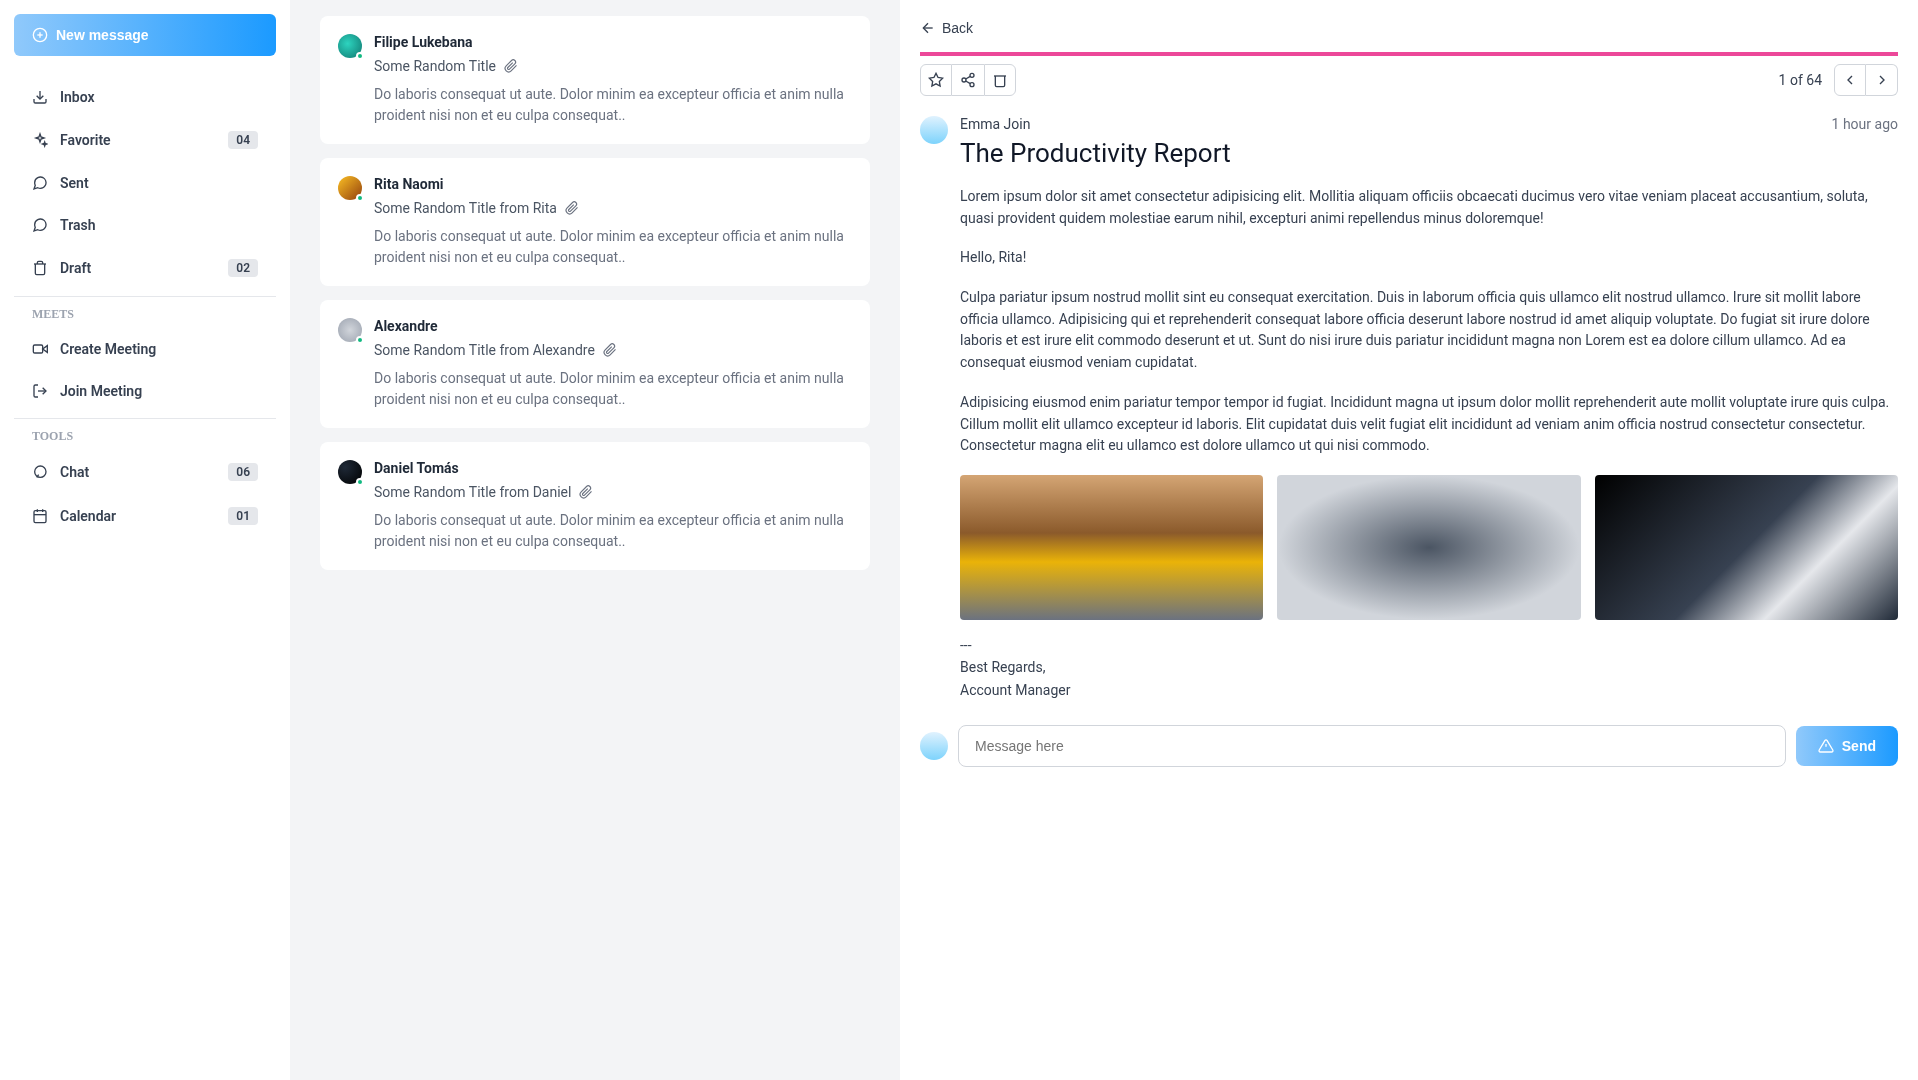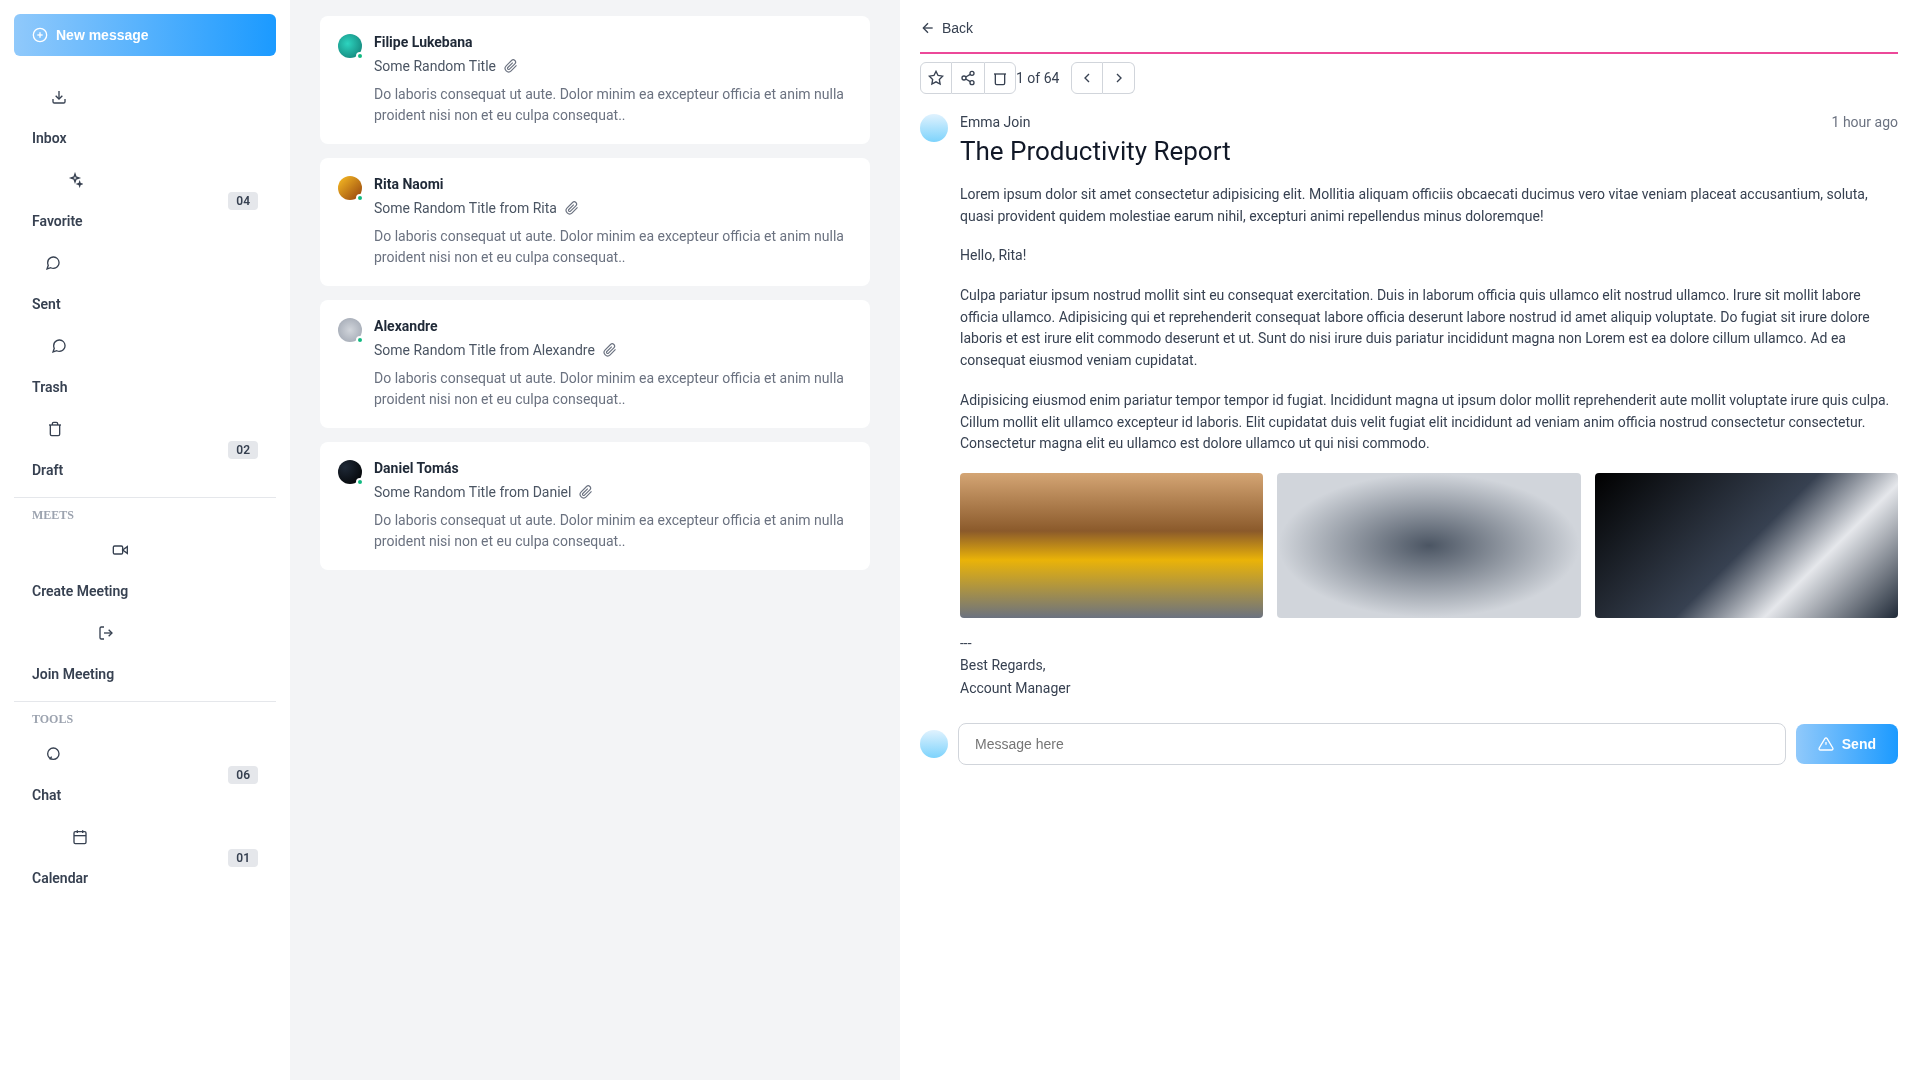--- a/index.html
+++ b/index.html
@@ -2,36 +2,36 @@
 <html><head>
 <meta charset="utf-8">
 <style>
 * { box-sizing: border-box; margin: 0; padding: 0; }
 body { font-family: -apple-system, BlinkMacSystemFont, 'Segoe UI', Roboto, sans-serif; background: #fff; color: #1f2937; font-size: 14px; }
 .app { display: flex; height: 100vh; }
 .sidebar { width: 290px; padding: 14px; background: #fff; }
 .new-msg-btn { display: flex; align-items: center; gap: 8px; width: 100%; padding: 13px 18px; background: linear-gradient(90deg, #90c9fb 0%, #1b9aff 100%); color: #fff; border: none; border-radius: 6px; font-weight: 600; font-size: 14px; cursor: pointer; margin-bottom: 20px; }
 .nav { list-style: none; }
 .nav-item { display: flex; align-items: center; justify-content: space-between; padding: 13px 18px; color: #374151; cursor: pointer; font-weight: 600; }
-.nav-item .left { display: flex; align-items: flex-end; gap: 25px; flex-direction: column; }
+.nav-item .left { display: flex; align-items: center; gap: 12px; }
 .badge { background: #e5e7eb; color: #374151; padding: 2px 8px; border-radius: 4px; font-size: 12px; font-weight: 600; }
 .section-title { color: #9ca3af; font-size: 12px; font-weight: 600; padding: 10px 18px 6px; border-top: 1px solid #e5e7eb; margin-top: 6px; font-family: Liberation Serif, serif; }
 .list-panel { width: 610px; background: #f3f4f6; padding: 16px 30px; }
 .search-box { display: flex; align-items: center; gap: 12px; padding: 14px 18px; background: #e9ebee; border: 1px solid #d1d5db; border-radius: 8px; margin-bottom: 18px; }
 .search-box input { border: none; background: transparent; outline: none; font-size: 15px; color: #6b7280; width: 100%; }
 .email-card { background: #fff; border-radius: 8px; padding: 18px; margin-bottom: 14px; display: flex; gap: 12px; cursor: pointer; }
 .avatar { width: 24px; height: 24px; border-radius: 50%; position: relative; flex-shrink: 0; }
 .avatar .dot { position: absolute; bottom: -2px; right: -2px; width: 8px; height: 8px; background: #10b981; border: 2px solid #fff; border-radius: 50%; }
 .email-content { flex: 1; }
 .email-sender { font-weight: 700; margin-bottom: 8px; font-size: 14px; }
 .email-title { font-size: 14px; color: #4b5563; margin-bottom: 10px; display: flex; align-items: center; gap: 8px; }
 .email-preview { font-size: 14px; color: #6b7280; line-height: 1.5; }
 .detail-panel { flex: 1; background: #fff; padding: 14px 20px; overflow-y: auto; }
 .back-btn { display: flex; align-items: center; gap: 6px; background: none; border: none; color: #374151; font-size: 14px; cursor: pointer; padding: 6px 0; margin-bottom: 10px; }
-.detail-toolbar { display: flex; align-items: center; padding: 8px 0 12px; border-top: 2px solid #ec4899; }
+.detail-toolbar { display: flex; justify-content: space-between; align-items: center; padding: 8px 0 12px; border-top: 4px solid #ec4899; }
 .tool-group { display: flex; gap: 0; }
 .tool-btn { width: 32px; height: 32px; border: 1px solid #d1d5db; background: #fff; display: flex; align-items: center; justify-content: center; cursor: pointer; }
 .tool-btn:first-child { border-radius: 6px 0 0 6px; }
 .tool-btn:nth-child(2) { border-left: none; border-right: none; }
 .tool-btn:last-child { border-radius: 0 6px 6px 0; }
 .nav-right { display: flex; align-items: center; gap: 12px; }
 .nav-right .count { color: #374151; font-size: 14px; }
 .pager-btns { display: flex; }
 .pager-btn { width: 32px; height: 32px; border: 1px solid #d1d5db; background: #fff; display: flex; align-items: center; justify-content: center; cursor: pointer; }
 .pager-btn:first-child { border-radius: 6px 0 0 6px; }

